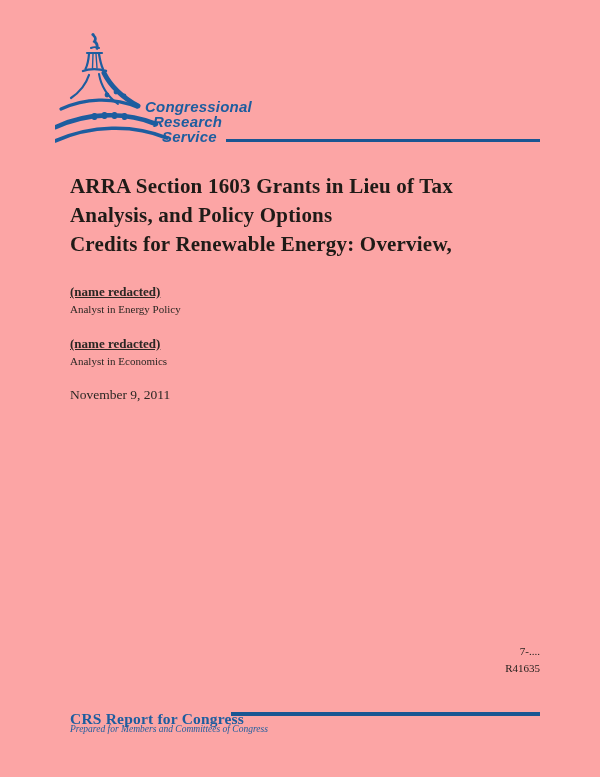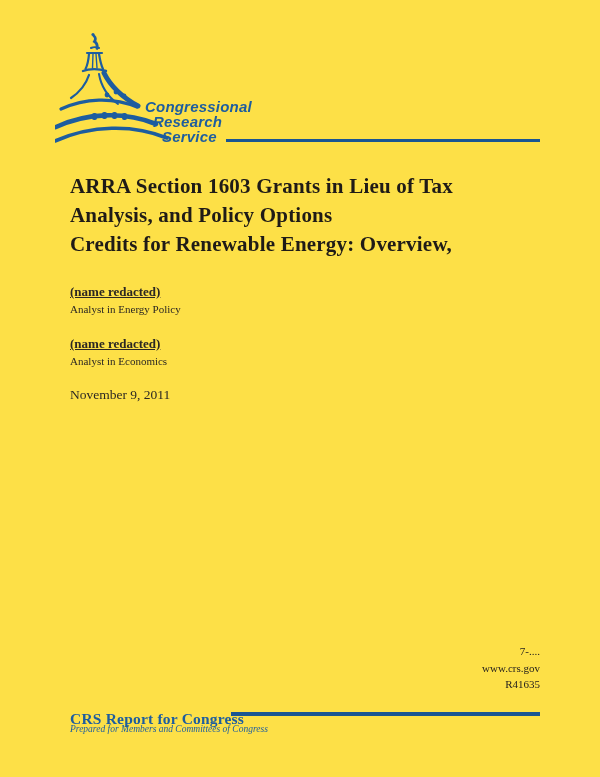--- a/index.html
+++ b/index.html
@@ -1,20 +1,20 @@
 <!DOCTYPE html>
 <html><head>
 <meta charset="utf-8">
 <style>
   html, body { margin: 0; padding: 0; background: #ffffff; }
   .page {
     position: relative;
     width: 600px;
     height: 777px;
-    background: #fde047;
+    background: #fca5a5;
     overflow: hidden;
     font-family: "Liberation Serif", serif;
   }
 
   
   .dome-svg { position: absolute; left: 55px; top: 32px; }
   .logo-text {
     position: absolute; left: 145px; top: 99px;
     font-family: "Liberation Sans", sans-serif;
     font-style: italic; font-weight: bold;
@@ -130,21 +130,20 @@
     <div class="author">
       <div class="author-name">(name redacted)</div>
       <div class="author-role">Analyst in Economics</div>
     </div>
   </div>
 
   <div class="date">November 9, 2011</div>
 
   <div class="footer-right">
     <div>7-....</div>
-    <div>www.crs.gov</div>
     <div>R41635</div>
   </div>
 
   <div class="footer-rule"></div>
   <div class="footer-banner">CRS Report for Congress</div>
   <div class="footer-tagline">Prepared for Members and Committees of Congress</div>
 
 </div>
 
 </body></html>

